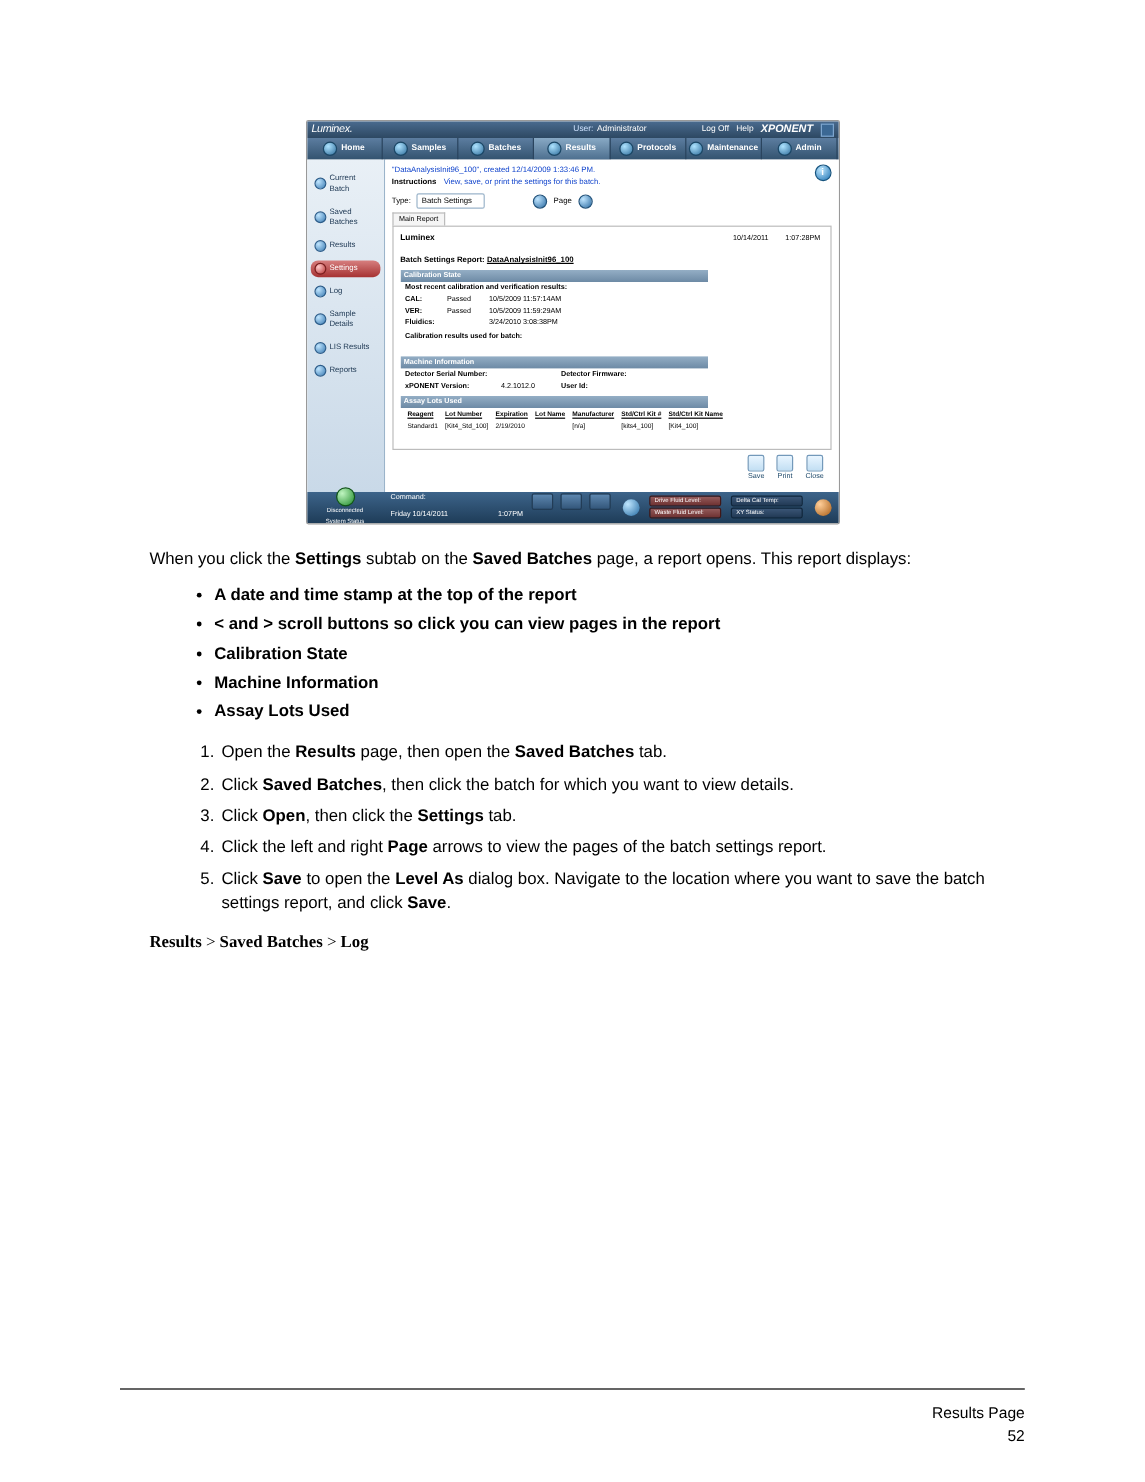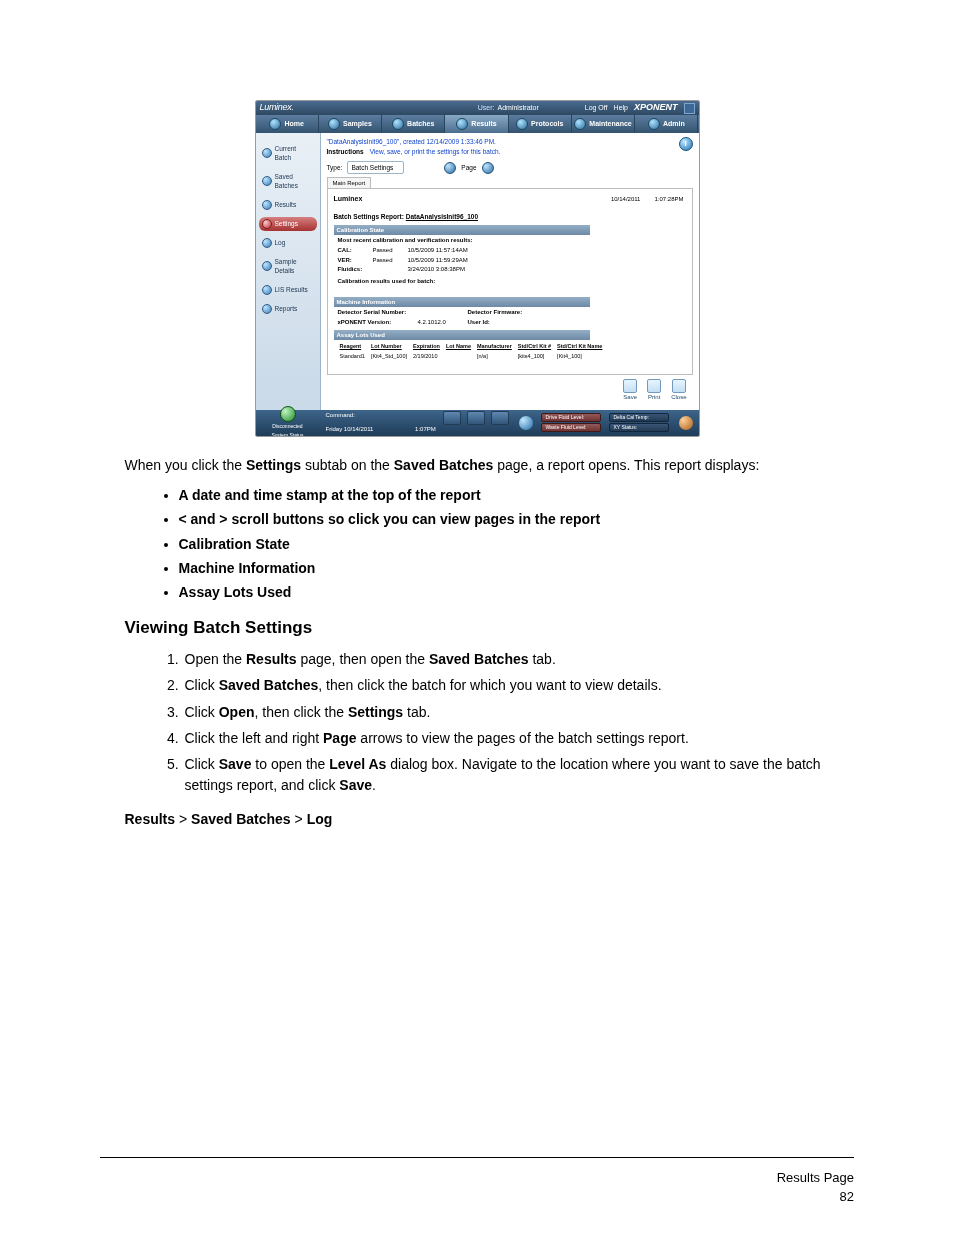--- a/index.html
+++ b/index.html
@@ -216,21 +216,21 @@
 
   
   .body-text { margin-top: 18px; width: 705px; margin-left:auto; margin-right:auto; }
   p.intro { margin: 0 0 10px; }
   ul.b { list-style: disc; padding-left: 54px; margin: 4px 0 14px; }
   ul.b li { margin: 4px 0; }
   ol.n { list-style: decimal; padding-left: 58px; margin: 4px 0 14px; }
   ol.n li { margin: 6px 0; padding-left:2px;}
   h3.sub { font-size: 17px; font-weight: bold; margin: 14px 0 8px; }
   h2.sec { font-size: 22px; font-weight: bold; margin: 22px 0 6px; }
-  .crumb { margin: 0 0 8px 38px; }
+  .crumb { margin: 0 0 8px 38px; font-family: Liberation Serif, serif; }
 
   .page-footer {
     position:absolute;
     bottom: 28px;
     right: 100px;
     text-align:right;
     font-size: 13px;
   }
   .page-footer .rule {
     border-top:1px solid #000;
@@ -459,33 +459,32 @@
       <span>When you click the </span><span class="b">Settings</span><span> subtab on the </span><span class="b">Saved Batches</span><span> page, a report opens. This report displays:</span>
     </p>
     <ul class="b">
       <li><span>A date and time stamp at the top of the report</span></li>
       <li><span class="b">&lt;</span><span> and </span><span class="b">&gt;</span><span> scroll buttons so click you can view pages in the report</span></li>
       <li><span class="b">Calibration State</span></li>
       <li><span class="b">Machine Information</span></li>
       <li><span class="b">Assay Lots Used</span></li>
     </ul>
 
-    <h3 class="sub">Viewing Batch Settings</h3>
     <ol class="n" id="steps-list">
         <li><span>Open the </span><span class="b">Results</span><span> page, then open the </span><span class="b">Saved Batches</span><span> tab.</span></li>
         <li><span>Click </span><span class="b">Saved Batches</span><span>, then click the batch for which you want to view details.</span></li>
         <li><span>Click </span><span class="b">Open</span><span>, then click the </span><span class="b">Settings</span><span> tab.</span></li>
         <li><span>Click the left and right </span><span class="b">Page</span><span> arrows to view the pages of the batch settings report.</span></li>
         <li><span>Click </span><span class="b">Save</span><span> to open the </span><span class="b">Level As</span><span> dialog box. Navigate to the location where you want to save the batch settings report, and click </span><span class="b">Save</span><span>.</span></li>
       </ol>
 
     <p class="crumb" style="margin-left:0;">
       <span class="b">Results</span> &gt; <span class="b">Saved Batches</span> &gt; <span class="b">Log</span>
     </p>
   </div>
 
   <div class="page-footer">
     <div class="rule"></div>
     <div>Results Page</div>
-    <div>82</div>
+    <div>52</div>
   </div>
 
 </div>
 
 </body></html>

